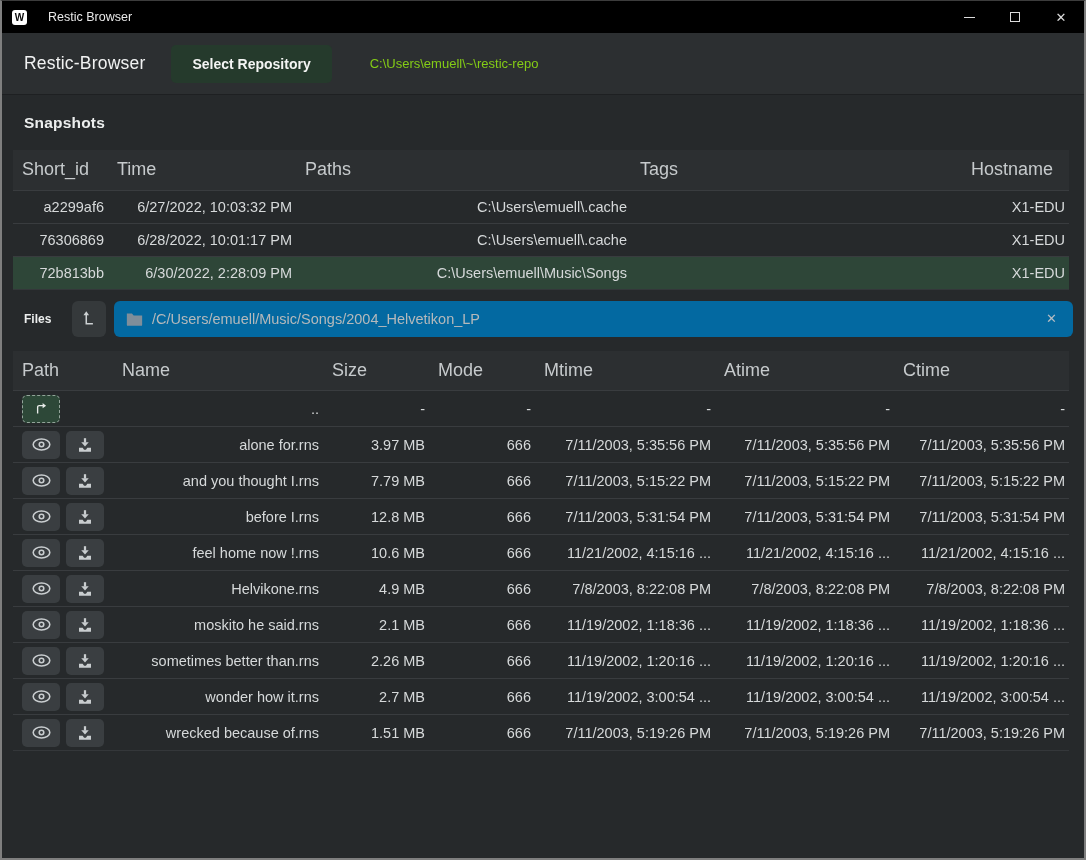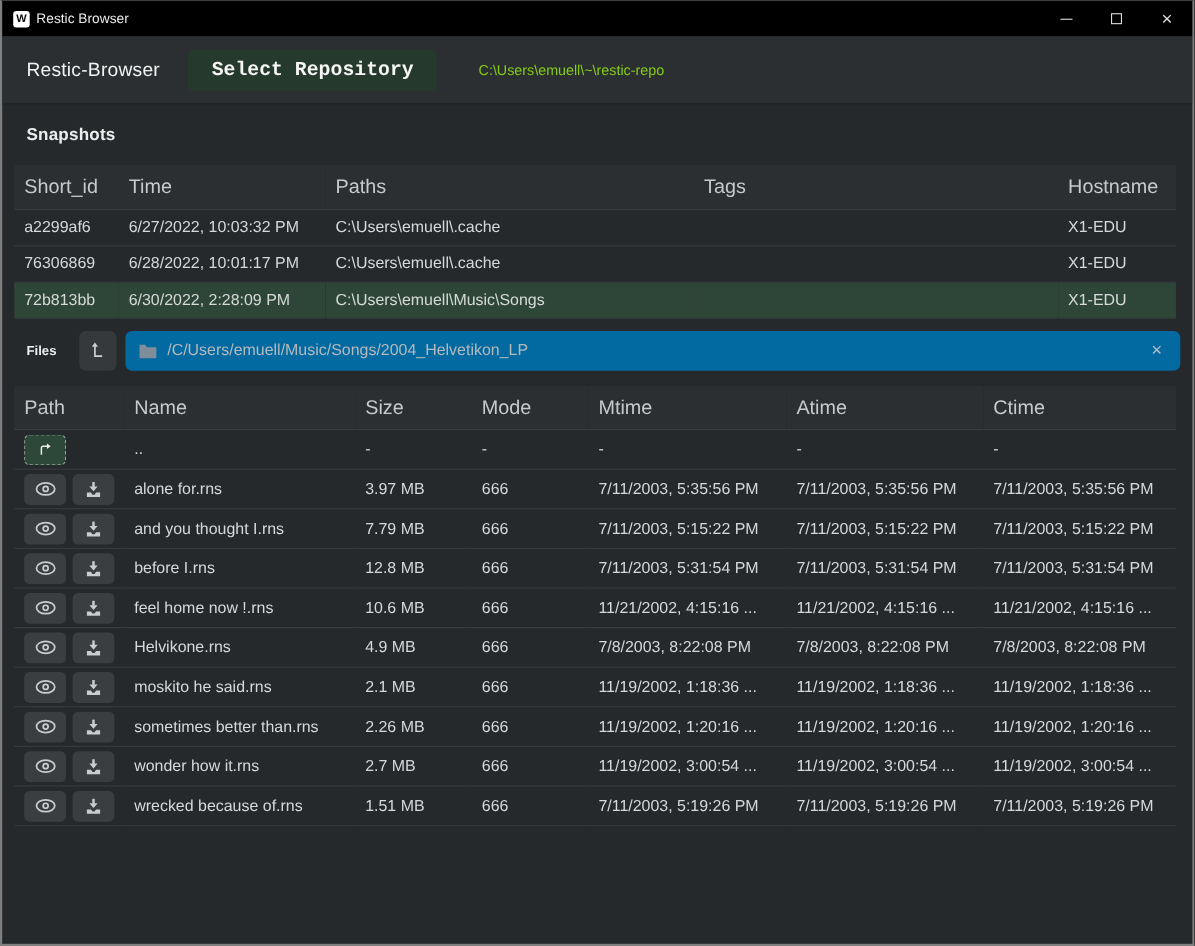--- a/index.html
+++ b/index.html
@@ -8,53 +8,53 @@
 
   .window {
     position:relative; width:1086px; height:860px; background:#26292b;
     border:2px solid #7f7f7f; border-top:1px solid #3c3c3c; overflow:hidden;
   }
 
   
   .titlebar { height:32px; background:#000; display:flex; align-items:center; padding-left:10px; }
   .app-logo { width:15px; height:15px; background:#fff; border-radius:3px; display:flex;
               align-items:center; justify-content:center; font-weight:bold; font-size:10px; color:#0a0a0a; }
-  .titlebar-text { color:#e9e9e9; font-size:12.5px; margin-left:6px; }
+  .titlebar-text { color:#e9e9e9; font-size:12.5px; margin-left:21px; }
   .win-controls { margin-left:auto; display:flex; height:100%; }
   .win-btn { width:46px; height:100%; display:flex; align-items:center; justify-content:center; background:transparent; border:none; cursor:pointer; }
   .min-glyph { width:11px; border-top:1.6px solid #dcdcdc; }
   .max-glyph { width:10px; height:10px; border:1.5px solid #dcdcdc; }
   .close-glyph { color:#dcdcdc; font-size:13px; line-height:1; }
 
   
   .toolbar { height:62px; background:#2c2f31; border-bottom:1px solid #1e2022;
              display:flex; align-items:center; padding:0 22px; }
   .app-title { color:#f1f2f2; font-size:17.5px; font-weight:normal; letter-spacing:.2px; }
   .select-repo-btn { margin-left:26px; height:38px; padding:0 21px; background:#253a2c; color:#f4f5f4;
-                     font-size:18px; font-weight:bold; border:none; border-radius:5px; cursor:pointer;
-                     font-family:Liberation Mono, monospace; }
+                     font-size:14px; font-weight:bold; border:none; border-radius:5px; cursor:pointer;
+                     font-family:Liberation Sans, sans-serif; }
   .repo-path { margin-left:38px; color:#84cc16; font-size:13px; }
 
   
   .section-heading { height:55px; display:flex; align-items:center; padding-left:22px; }
   .section-heading h2 { margin:0; color:#eceeee; font-size:15.5px; font-weight:bold; letter-spacing:.2px; }
 
   .content { margin:0 11px; }
 
   
   table { width:1056px; border-collapse:collapse; table-layout:fixed; }
   thead th { height:40px; background:#2c2f31; text-align:left; font-weight:normal;
              font-size:18px; color:#c6cacc; padding:0 4px 0 9px; white-space:nowrap; overflow:hidden; }
   tbody td { font-size:14.5px; color:#d6d9da; padding:0 4px 0 9px; white-space:nowrap; overflow:hidden; }
   tbody tr { border-top:1px solid #393c3f; }
   tbody tr:last-child { border-bottom:1px solid #34373a; }
   .snapshots-table tbody td { height:33px; }
   .files-table tbody td { height:36px; }
   .snapshots-table tbody tr.selected { background:#2e4638; }
-  tbody tr { cursor:default; }
+  tbody tr { cursor:default;text-align:right; }
 
   
   .files-bar { display:flex; align-items:center; height:36px; margin:11px 11px 14px 11px; }
   .files-label { color:#eceeee; font-size:12px; font-weight:bold; padding-left:11px; width:59px; }
   .tree-toggle-btn { width:34px; height:36px; background:#35393b; border:none; border-radius:6px;
                      color:#cdd1d3; display:flex; align-items:center; justify-content:center; cursor:pointer; }
   .path-field { flex:1; height:36px; margin-left:8px; background:#0369a1; border-radius:6px;
                 display:flex; align-items:center; padding:0 12px; cursor:text; }
   .folder-glyph { display:flex; align-items:center; margin-right:9px; }
   .path-text { color:#b5b9bb; font-size:14.5px; flex:1; white-space:nowrap; overflow:hidden; }

